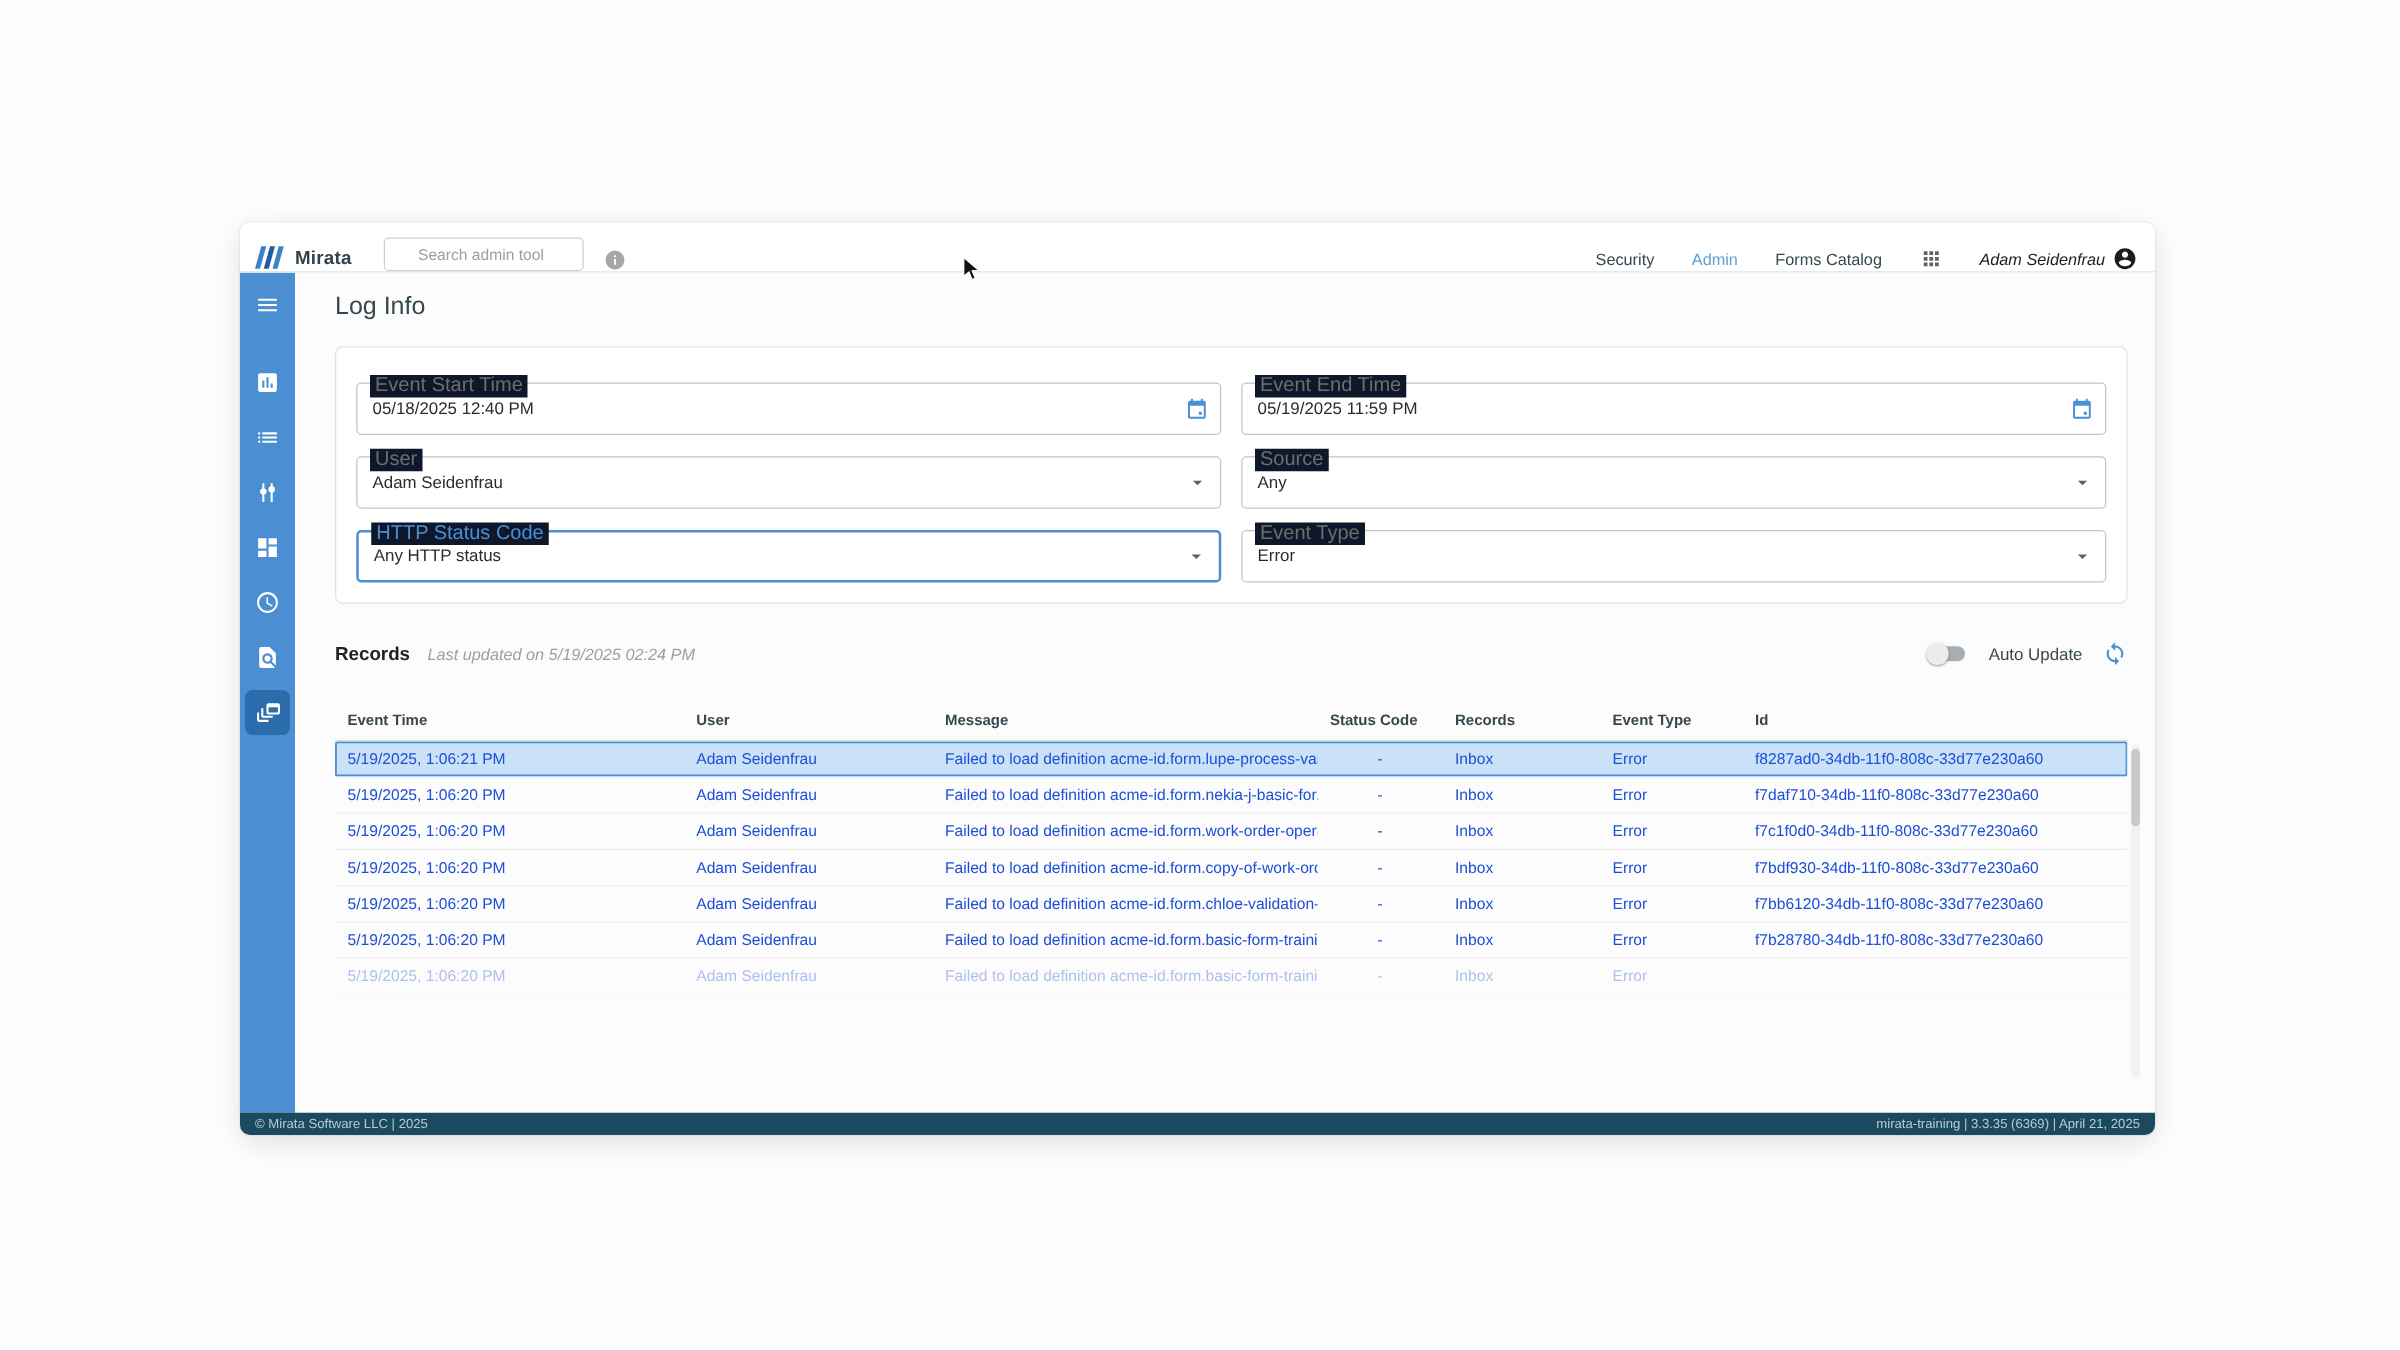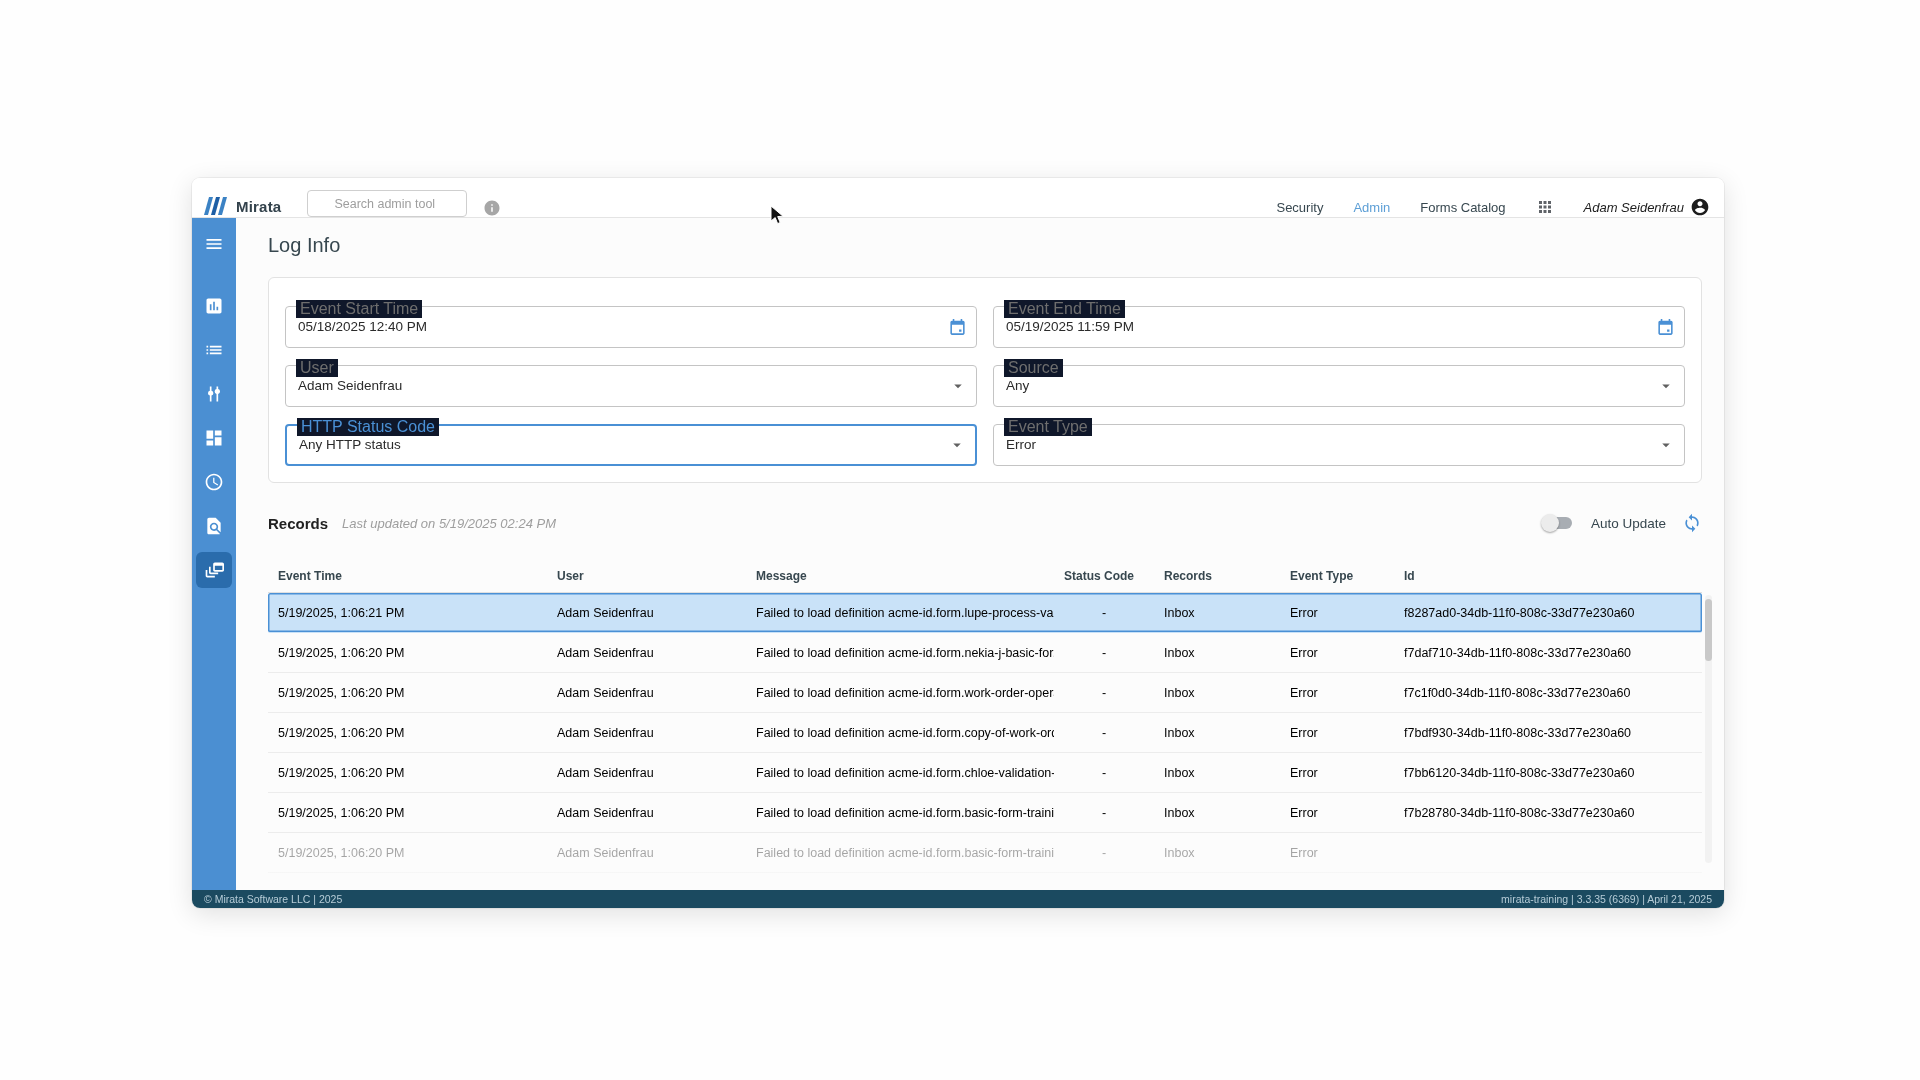--- a/index.html
+++ b/index.html
@@ -63,21 +63,21 @@
   .switch { position:relative; width:34px; height:20px; cursor:pointer; }
   .switch .track { position:absolute; left:3px; top:4px; width:28px; height:12px; border-radius:7px; background:#a8adb3; }
   .switch .thumb { position:absolute; left:0; top:1px; width:18px; height:18px; border-radius:50%; background:#ececec; box-shadow:0 1px 2px rgba(0,0,0,.35); }
   .auto-update-label { font-size:13.5px; color:#37474f; }
   .refresh-ic { display:flex; cursor:pointer; }
 
   
   .table { margin-top:26px; position:relative; }
   .thead { display:flex; height:34px; align-items:center; border-bottom:1px solid #e0e0e0; }
   .thead .cell { font-size:12px; font-weight:bold; color:#37474f; }
-  .trow { display:flex; height:40px; align-items:center; border-bottom:1px solid #ececec; font-size:12.5px; color:#000000; cursor:pointer; background:transparent; }
+  .trow { display:flex; height:29px; align-items:center; border-bottom:1px solid #ececec; font-size:12.5px; color:#1d4ed8; cursor:pointer; background:transparent; }
   .trow.selected { background:#c9e2f8; box-shadow:inset 0 0 0 1.5px #4a90d5; border-bottom-color:transparent; border-radius:2px; }
   .trow.faded { opacity:.35; }
   .cell { padding-left:10px; white-space:nowrap; overflow:hidden; }
   .col-time { width:279px; flex:0 0 279px; }
   .col-user { width:199px; flex:0 0 199px; }
   .col-msg  { width:308px; flex:0 0 308px; }
   .col-status { width:100px; flex:0 0 100px; }
   .trow .col-status { text-align:center; padding-left:0; }
   .col-provider { width:126px; flex:0 0 126px; }
   .col-type { width:114px; flex:0 0 114px; }

